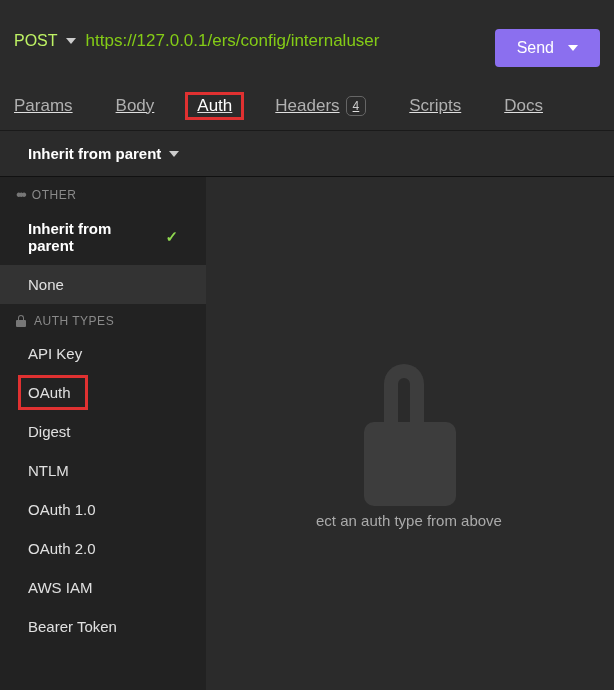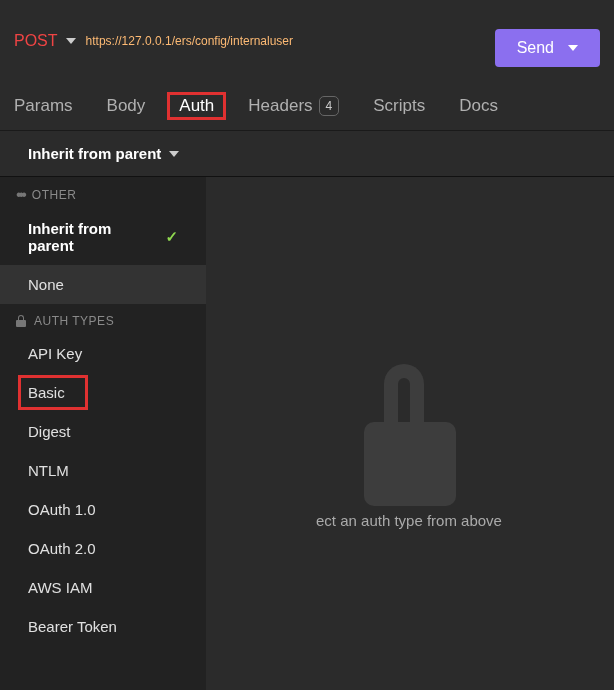--- a/index.html
+++ b/index.html
@@ -22,37 +22,37 @@
       gap: 10px;
       background: #2b2b2b;
     }
     .method-select {
       display: flex;
       align-items: center;
       gap: 8px;
       cursor: pointer;
     }
     .method-label {
-      color: #ef4444;
+      color: #bef264;
       font-size: 16px;
       font-weight: 500;
     }
     .caret-down {
       width: 0;
       height: 0;
       border-left: 5px solid transparent;
       border-right: 5px solid transparent;
       border-top: 6px solid #cccccc;
     }
     .url-input {
       flex: 1;
       background: transparent;
       border: none;
-      color: #fdba74;
-      font-size: 12px;
+      color: #84cc16;
+      font-size: 17px;
       outline: none;
     }
     .send-button {
       background: #8b6fef;
       color: #fff;
       border: none;
       padding: 0 22px;
       height: 38px;
       font-size: 16px;
       border-radius: 4px;
@@ -61,24 +61,25 @@
       gap: 14px;
       cursor: pointer;
       margin-top: 15px;
     }
     .send-button .caret-down {
       border-top-color: #fff;
     }
     .tabs-row {
       display: flex;
       align-items: center;
-      gap: 34px;
+      gap: 43px;
       padding: 0 14px;
       height: 50px;
       border-bottom: 1px solid #1a1a1a;
+      text-decoration: underline;
     }
     .tab-item {
       color: #b0b0b0;
       font-size: 17px;
       cursor: pointer;
       display: flex;
       align-items: center;
       gap: 6px;
       height: 100%;
     }
@@ -314,21 +315,21 @@
       <span>None</span>
     </div>
     <div class="section-header">
       <span class="lock-small"></span>
       <span>AUTH TYPES</span>
     </div>
     <div class="list-item">
         <span>API Key</span>
       </div>
     <div class="list-item item-highlight">
-        <span>Basic</span>
+        <span>OAuth</span>
       </div>
     <div class="list-item">
         <span>Digest</span>
       </div>
     <div class="list-item">
         <span>NTLM</span>
       </div>
     <div class="list-item">
         <span>OAuth 1.0</span>
       </div>

